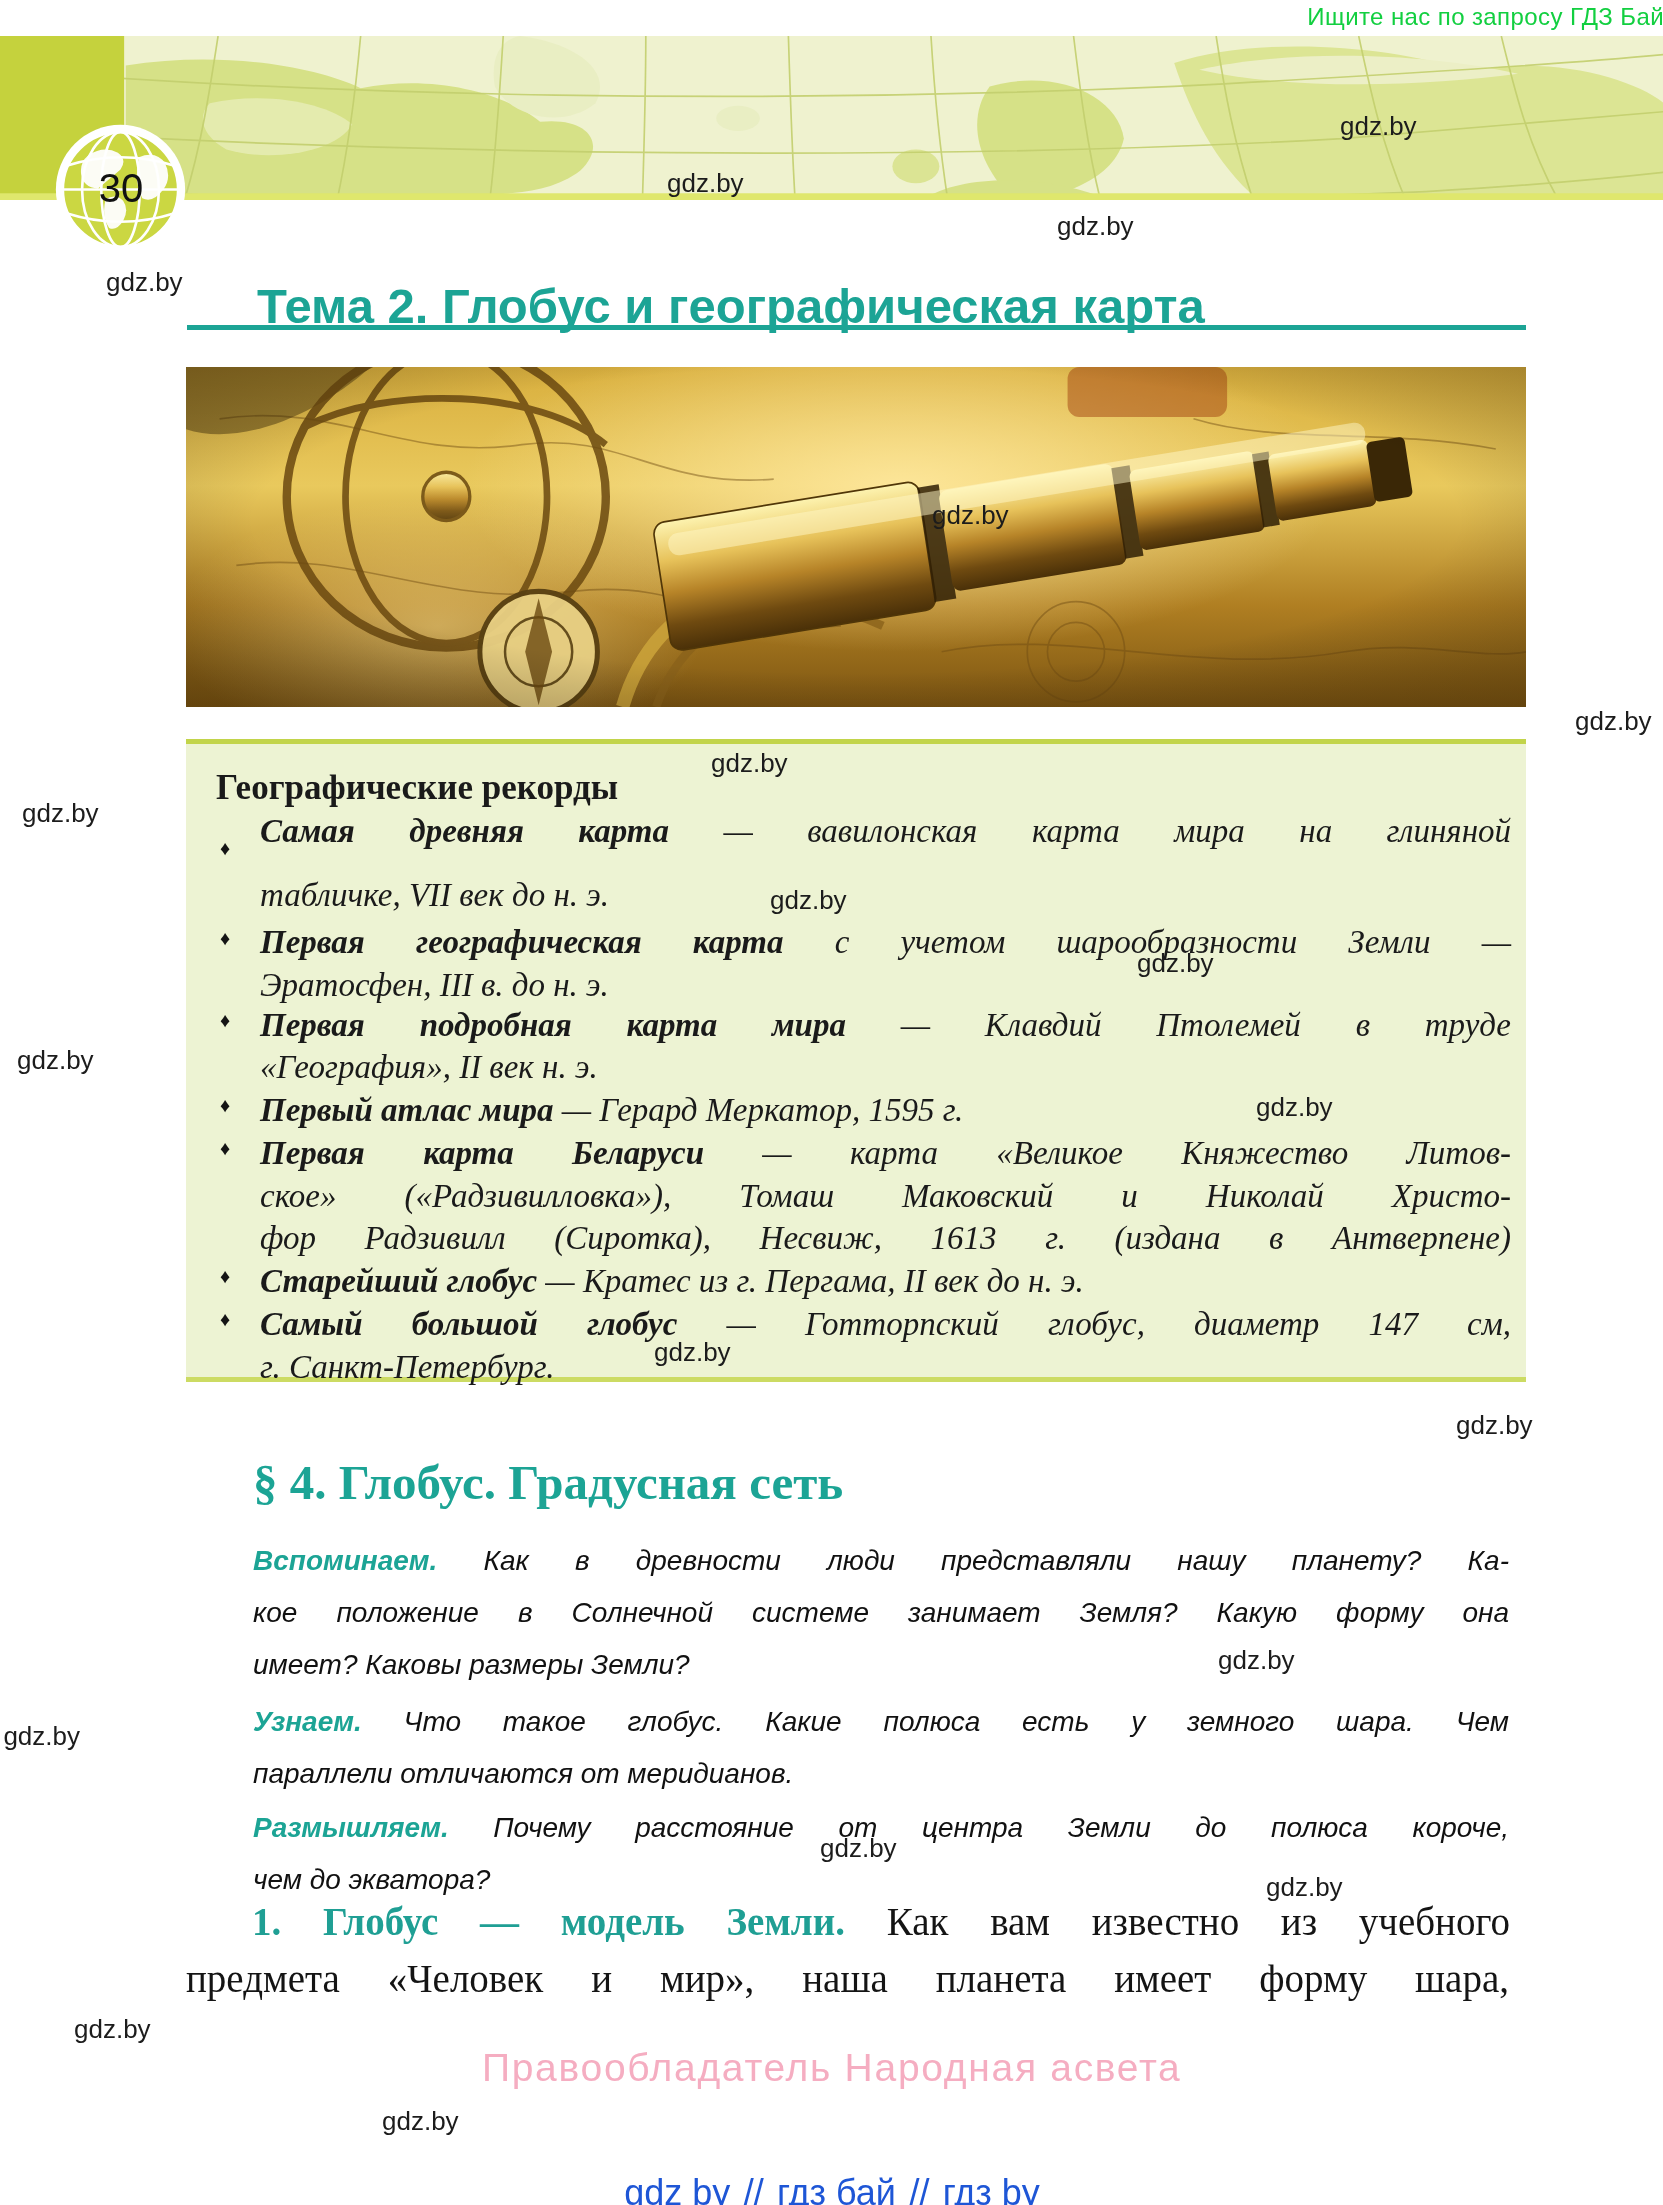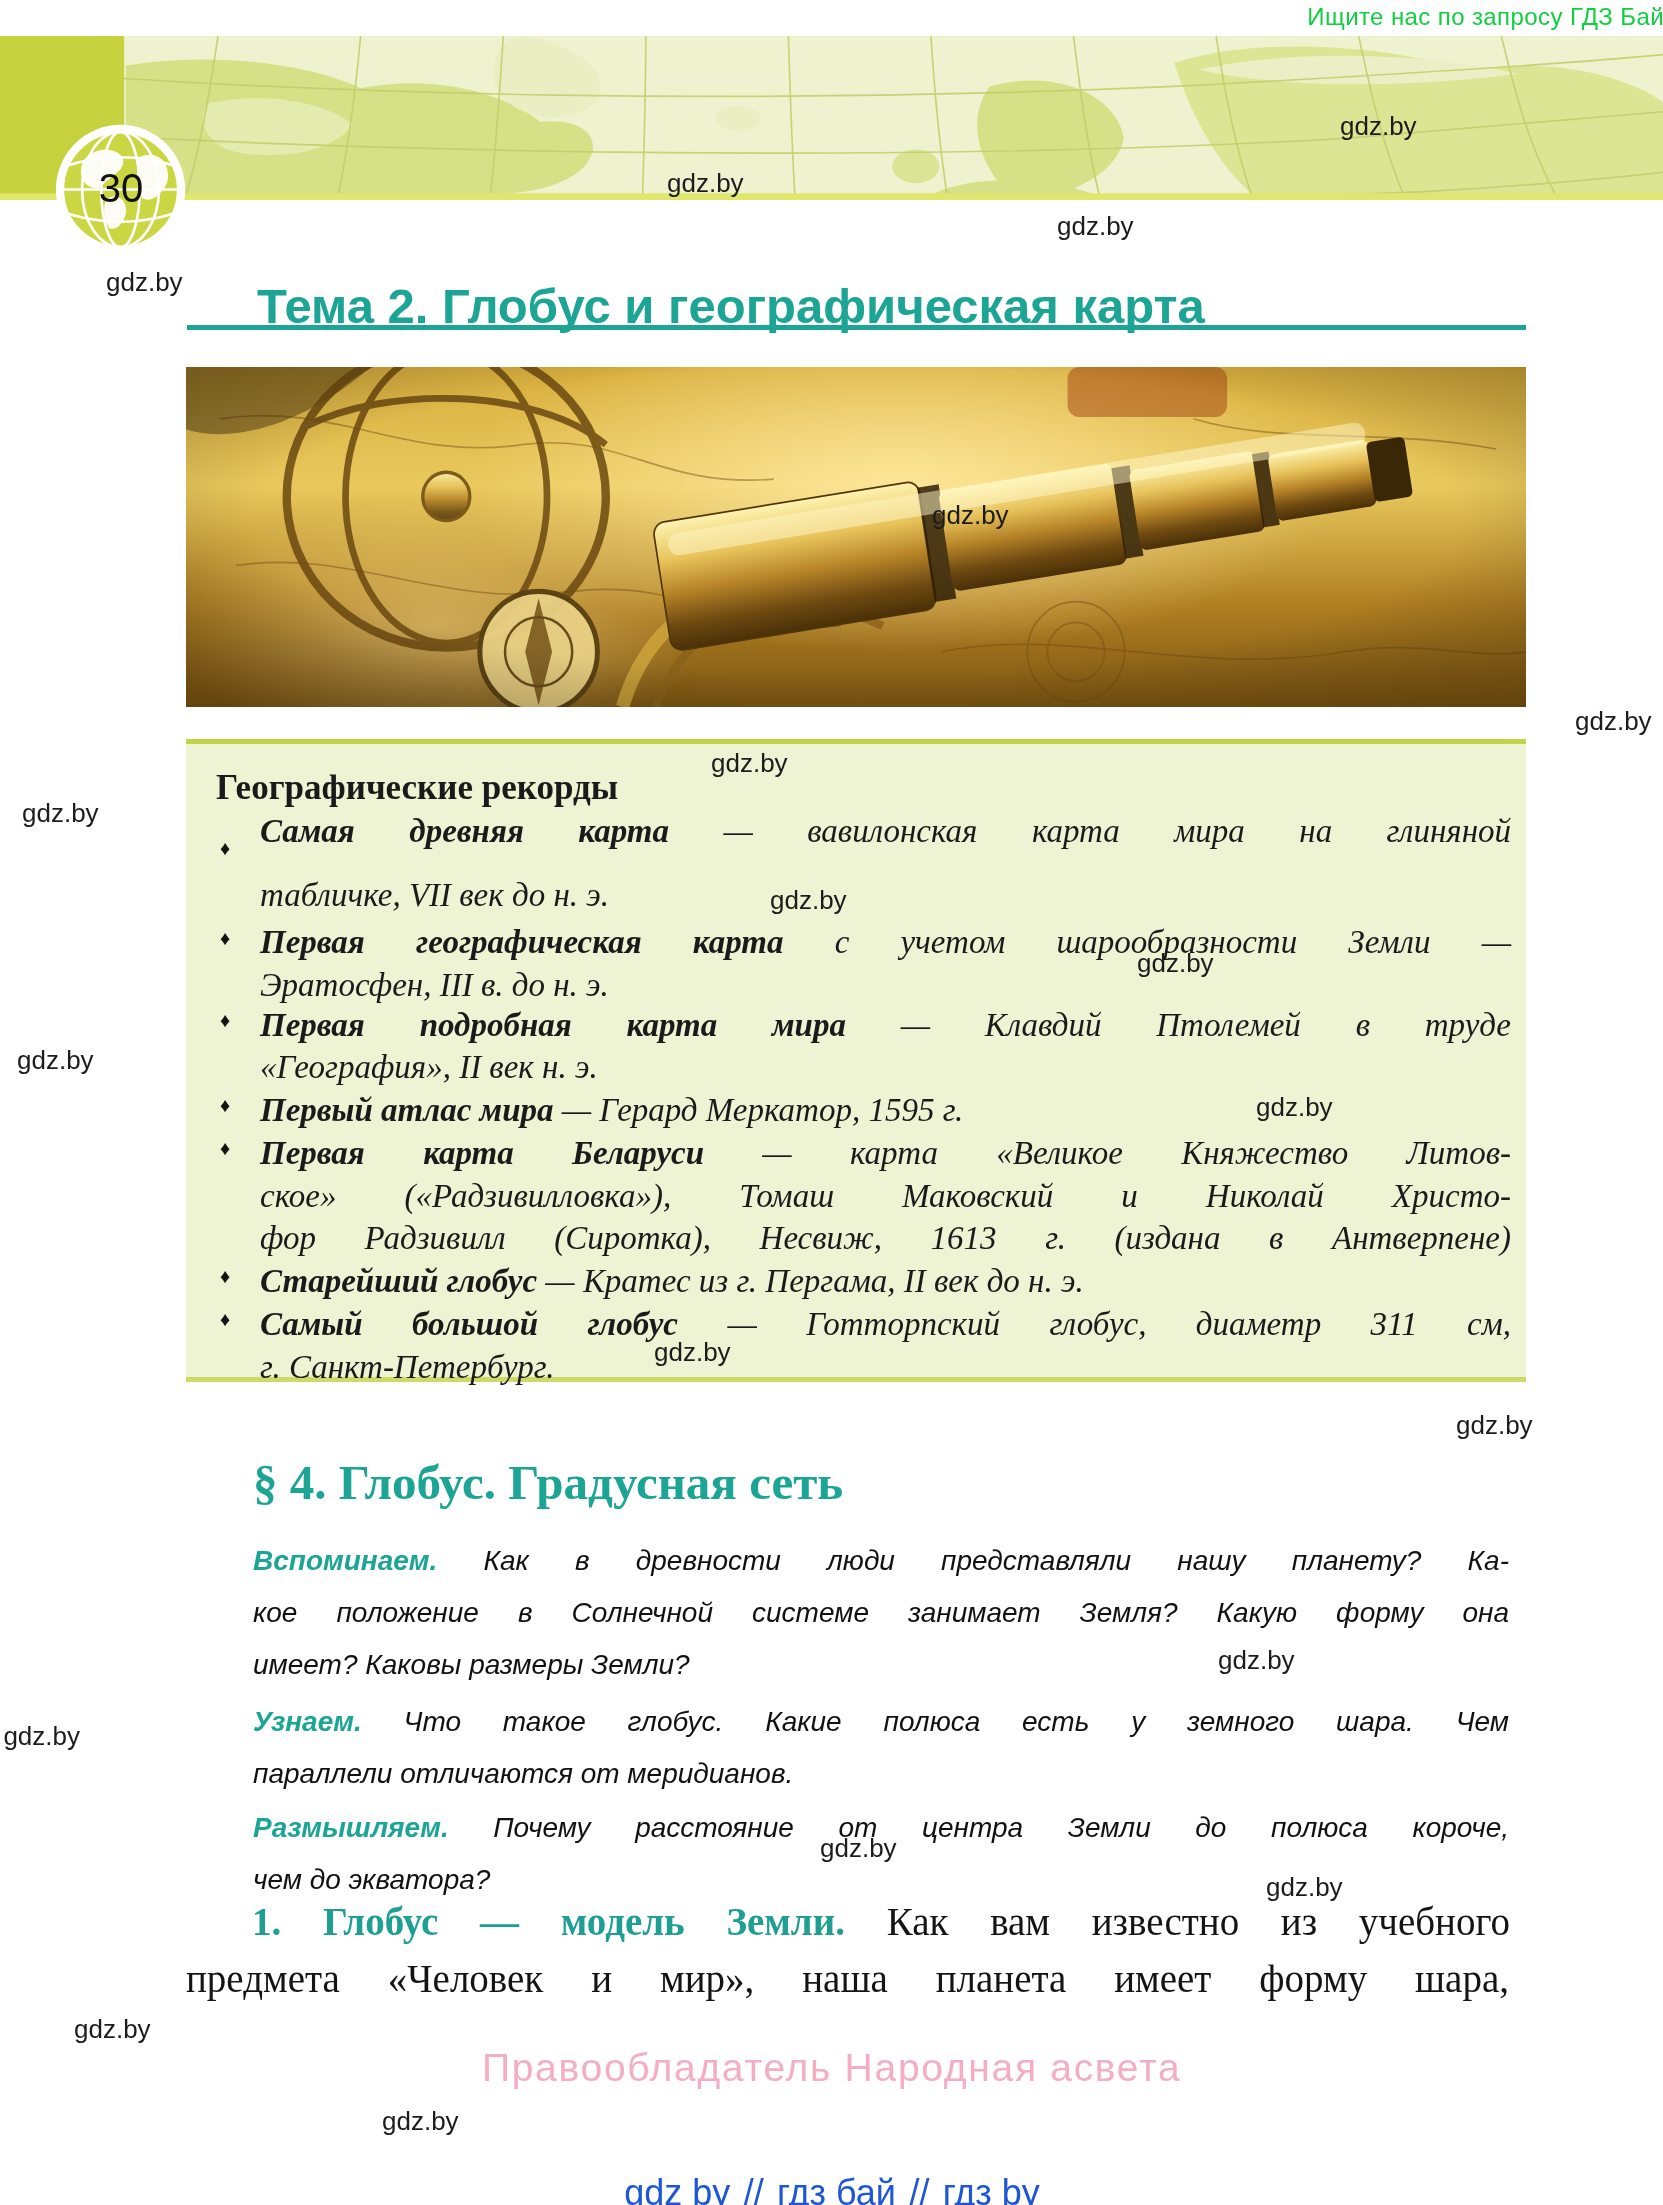--- a/index.html
+++ b/index.html
@@ -179,21 +179,21 @@
   <div class="abs rline" style="top:875px"><span>табличке, VII век до н. э.</span></div>
   <div class="abs rline stretch" style="top:922px"><b>Первая географическая карта</b><span> с учетом шарообразности Земли —</span></div>
   <div class="abs rline" style="top:965px"><span>Эратосфен, III в. до н. э.</span></div>
   <div class="abs rline stretch" style="top:1005px"><b>Первая подробная карта мира</b><span> — Клавдий Птолемей в труде</span></div>
   <div class="abs rline" style="top:1047px"><span>«География», II век н. э.</span></div>
   <div class="abs rline" style="top:1090px"><b>Первый атлас мира</b><span> — Герард Меркатор, 1595 г.</span></div>
   <div class="abs rline stretch" style="top:1133px"><b>Первая карта Беларуси</b><span> — карта «Великое Княжество Литов-</span></div>
   <div class="abs rline stretch" style="top:1176px"><span>ское» («Радзивилловка»), Томаш Маковский и Николай Христо-</span></div>
   <div class="abs rline stretch" style="top:1218px"><span>фор Радзивилл (Сиротка), Несвиж, 1613 г. (издана в Антверпене)</span></div>
   <div class="abs rline" style="top:1261px"><b>Старейший глобус</b><span> — Кратес из г. Пергама, II век до н. э.</span></div>
-  <div class="abs rline stretch" style="top:1304px"><b>Самый большой глобус</b><span> — Готторпский глобус, диаметр 311 см,</span></div>
+  <div class="abs rline stretch" style="top:1304px"><b>Самый большой глобус</b><span> — Готторпский глобус, диаметр 147 см,</span></div>
   <div class="abs rline" style="top:1347px"><span>г. Санкт-Петербург.</span></div>
 
   <div class="abs sechead">§ 4. Глобус. Градусная сеть</div>
 
   <div class="abs iline stretch" style="top:1541px"><span class="ilead">Вспоминаем.</span><span> Как в древности люди представляли нашу планету? Ка-</span></div>
   <div class="abs iline stretch" style="top:1593px"><span>кое положение в Солнечной системе занимает Земля? Какую форму она</span></div>
   <div class="abs iline" style="top:1645px"><span>имеет? Каковы размеры Земли?</span></div>
 
   <div class="abs iline stretch" style="top:1702px"><span class="ilead">Узнаем.</span><span> Что такое глобус. Какие полюса есть у земного шара. Чем</span></div>
   <div class="abs iline" style="top:1754px"><span>параллели отличаются от меридианов.</span></div>

